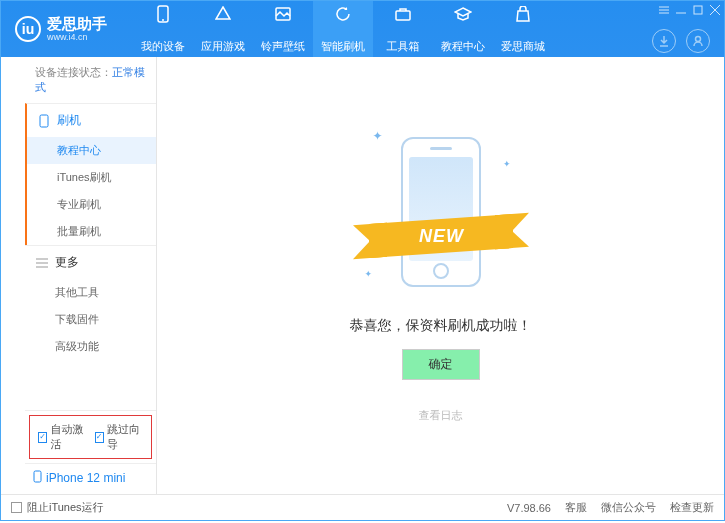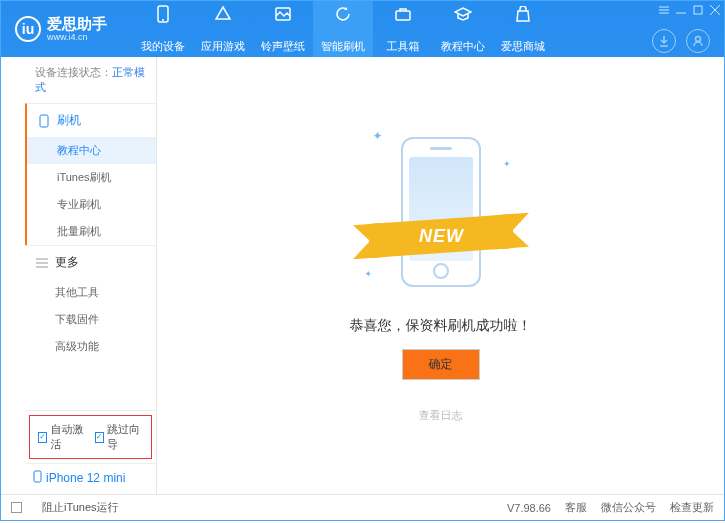--- a/index.html
+++ b/index.html
@@ -44,21 +44,21 @@
 .phone::before { content: ""; position: absolute; width: 22px; height: 3px; background: #b8d4ee; border-radius: 2px; top: 8px; left: 50%; transform: translateX(-50%); }
 .phone::after { content: ""; position: absolute; width: 12px; height: 12px; border: 2px solid #b8d4ee; border-radius: 50%; bottom: 6px; left: 50%; transform: translateX(-50%); }
 .phone-screen { position: absolute; top: 18px; left: 6px; right: 6px; bottom: 24px; background: linear-gradient(#d0e6fa, #e8f3fd); border-radius: 3px; }
 .ribbon { position: absolute; left: -12px; right: -12px; top: 90px; height: 34px; background: #f6b821; transform: skewY(-4deg); display: flex; align-items: center; justify-content: center; }
 .ribbon::before, .ribbon::after { content: ""; position: absolute; width: 0; height: 0; border: 17px solid #f6b821; top: 0; }
 .ribbon::before { left: -16px; border-left-color: transparent; }
 .ribbon::after { right: -16px; border-right-color: transparent; }
 .ribbon-text { color: #fff; font-weight: 900; font-size: 18px; font-style: italic; letter-spacing: 1px; transform: skewY(4deg); }
 .sparkle { position: absolute; color: #7ab8ee; font-size: 12px; }
 .success-msg { margin-top: 18px; font-size: 14px; color: #333; }
-.ok-btn { margin-top: 14px; padding: 6px 26px; border: 1px solid #ccc; background: #f97316; cursor: pointer; font-size: 12px; color: #333; }
+.ok-btn { margin-top: 14px; padding: 6px 26px; border: 1px solid #ccc; background: #86efac; cursor: pointer; font-size: 12px; color: #333; }
 .log-link { margin-top: 28px; font-size: 11px; color: #bbb; cursor: pointer; }
 .statusbar { height: 26px; border-top: 1px solid #e5e5e5; display: flex; align-items: center; padding: 0 10px; font-size: 11px; color: #666; }
 .statusbar .sb-left { display: flex; align-items: center; gap: 4px; }
 .statusbar .sb-right { margin-left: auto; display: flex; gap: 14px; align-items: center; }
 .sb-right span { cursor: pointer; }
 .empty-box { width: 11px; height: 11px; border: 1px solid #999; display: inline-block; }
 .win-ctrls { display: flex; gap: 7px; padding-right: 4px; margin-bottom: 14px; }
 .win-ctrls span { cursor: pointer; display: inline-flex; }
 .win-ctrls svg { stroke: #cde5fb; }
 .titlebar-right { display: flex; flex-direction: column; align-items: flex-end; justify-content: space-between; height: 100%; padding: 4px 0; }
@@ -259,21 +259,21 @@
           </div>
       </div>
       <div class="success-msg">恭喜您，保资料刷机成功啦！</div>
       <button class="ok-btn">确定</button>
       <div class="log-link">查看日志</div>
     </div>
   </div>
 
   <div class="statusbar">
     <div class="sb-left">
-      <label class="chk" style="gap:20px">
+      <label class="chk" style="gap:5px">
         <span class="empty-box"></span>
         <span>阻止iTunes运行</span>
       </label>
     </div>
     <div class="sb-right">
       <span>V7.98.66</span>
       <span>客服</span>
       <span>微信公众号</span>
       <span>检查更新</span>
     </div>

